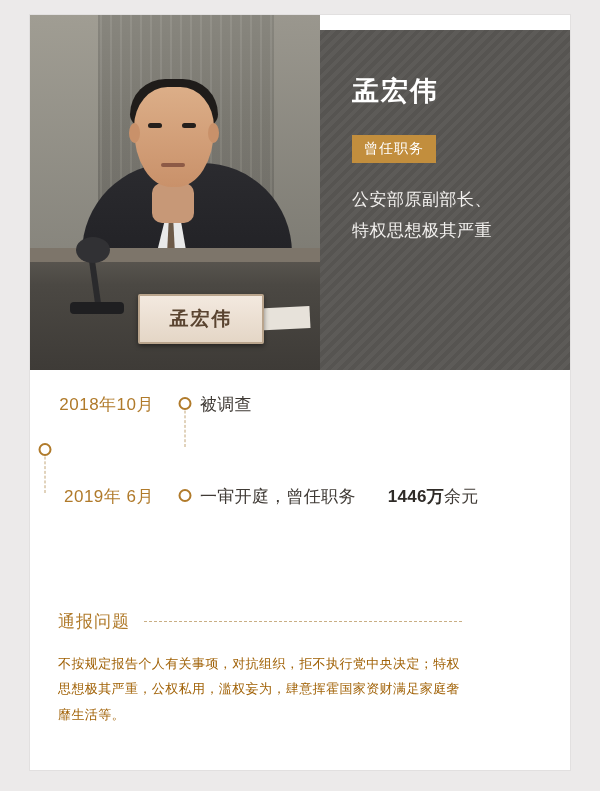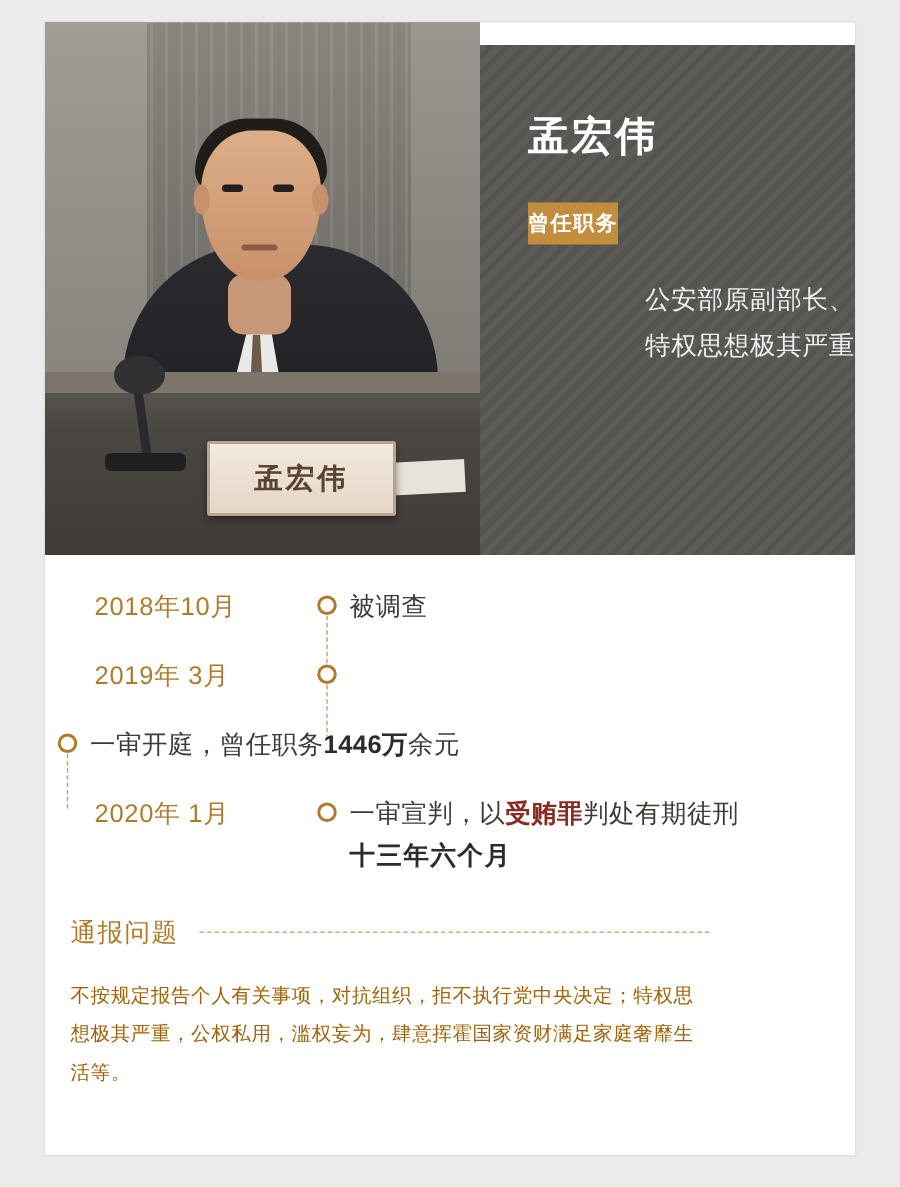--- a/index.html
+++ b/index.html
@@ -248,56 +248,54 @@
     color: #ffffff;
     margin: 0 0 30px 0;
     line-height: 1;
   }
   .post-badge {
     display: inline-block;
     background: #c28e3d;
     color: #fff;
     font-size: 14px;
     letter-spacing: 1px;
-    padding: 5px 0;
+    padding: 5px 12px;
     margin-bottom: 22px;
-    font-weight: bold;
   }
   .post-lines {
     font-size: 17px;
     line-height: 1.8;
     color: #f2f0ee;
     letter-spacing: 0.5px;
-    text-align: right;
   }
 
   
   .timeline {
     position: absolute;
     left: 0;
     top: 358px;
     width: 540px;
     padding: 18px 0 0 0;
   }
   .tl-row {
     position: relative;
     display: flex;
     align-items: flex-start;
     min-height: 46px;
   }
   .tl-date {
     width: 140px;
+    text-align: right;
     padding-right: 16px;
     font-size: 17px;
     color: #b07a2a;
     box-sizing: border-box;
     padding-top: 2px;
     letter-spacing: 0.5px;
     white-space: nowrap;
-    margin-left: 33px;
   }
   .tl-axis {
     position: relative;
     width: 30px;
     flex: 0 0 30px;
     align-self: stretch;
   }
   .tl-dot {
     position: absolute;
     left: 50%;
@@ -324,38 +322,39 @@
     flex: 1;
     font-size: 17px;
     color: #3f3a35;
     line-height: 1.65;
     padding-right: 24px;
     letter-spacing: 0.3px;
   }
   .hl {
     font-weight: bold;
     color: #2f2b27;
+    margin-left: 32px;
   }
   .hl-red {
     font-weight: bold;
     color: #8a2b22;
   }
   .tl-text .second-line {
     font-weight: bold;
     color: #2f2b27;
     letter-spacing: 1px;
   }
 
   
   .notice {
     position: absolute;
     left: 0;
     top: 595px;
     width: 460px;
-    padding: 0 17px;
+    padding: 0 28px;
     box-sizing: border-box;
   }
   .notice-head {
     display: flex;
     align-items: center;
     margin-bottom: 18px;
   }
   .notice-head-label {
     font-size: 17px;
     color: #b07a2a;
@@ -426,48 +425,37 @@
         <div class="tl-axis">
           <div class="tl-line"></div>
           <div class="tl-dot"></div>
         </div>
         <div class="tl-text">
           <span>被调查</span>
         </div>
       </div>
 
       <div class="tl-row">
-        <div class="tl-date">2019年 3月</div>
         <div class="tl-axis">
           <div class="tl-line"></div>
           <div class="tl-dot"></div>
         </div>
       </div>
 
       <div class="tl-row">
+        <div class="tl-date">2019年 6月</div>
         <div class="tl-axis">
           <div class="tl-line"></div>
           <div class="tl-dot"></div>
         </div>
         <div class="tl-text">
           <span>一审开庭，曾任职务</span><span class="hl">1446万</span><span>余元</span>
         </div>
       </div>
 
-      <div class="tl-row">
-        <div class="tl-date">2020年 1月</div>
-        <div class="tl-axis">
-
-          <div class="tl-dot"></div>
-        </div>
-        <div class="tl-text">
-          <span>一审宣判，以</span><span class="hl-red">受贿罪</span><span>判处有期徒刑</span>
-          <div class="second-line">十三年六个月</div>
-        </div>
-      </div>
 
     </div>
 
     <div class="notice">
       <div class="notice-head">
         <div class="notice-head-label">通报问题</div>
         <div class="notice-rule"></div>
       </div>
       <div class="notice-body">不按规定报告个人有关事项，对抗组织，拒不执行党中央决定；特权思想极其严重，公权私用，滥权妄为，肆意挥霍国家资财满足家庭奢靡生活等。</div>
     </div>

